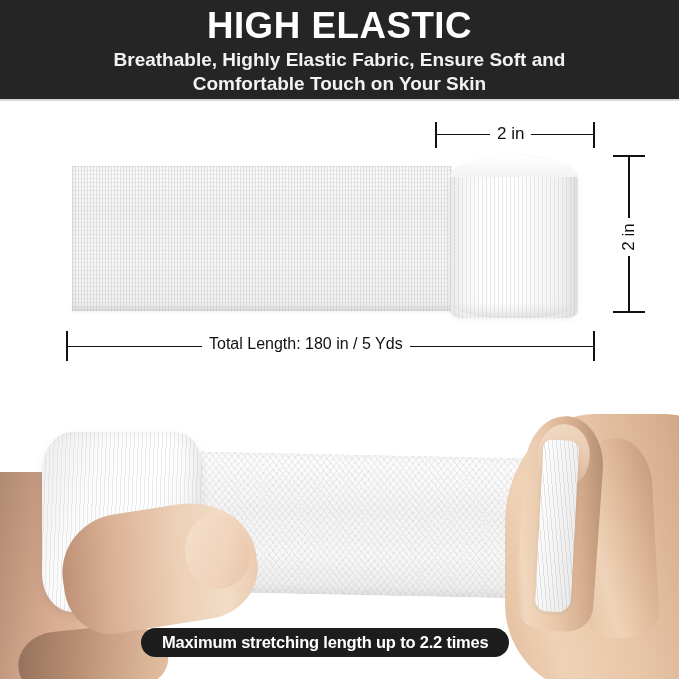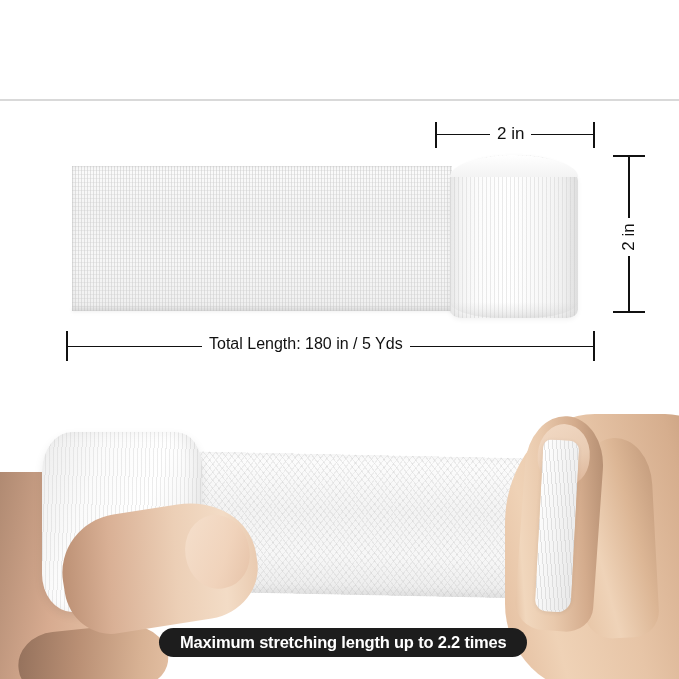--- a/index.html
+++ b/index.html
@@ -346,21 +346,21 @@
         rgba(255,255,255,0) 4px),
       linear-gradient(95deg, #ffffff 0%, #f4f4f4 50%, #e8e8e8 100%);
     transform: rotate(3deg);
     z-index: 6;
     box-shadow: 0 1px 4px rgba(0,0,0,0.08);
   }
 
   
   .badge-pill {
     position: absolute;
-    left: 159px;
+    left: 141px;
     top: 628px;
     width: 368px;
     height: 29px;
     border-radius: 15px;
     background: #1d1d1d;
     display: flex;
     align-items: center;
     justify-content: center;
     z-index: 20;
   }
@@ -372,20 +372,25 @@
     letter-spacing: -0.2px;
     white-space: nowrap;
     transform: scaleX(0.97);
   }
 </style>
 </head>
 <body>
 
 <div id="page">
 
+  <div class="header-band">
+    <div class="header-title">HIGH ELASTIC</div>
+    <div class="header-sub l1">Breathable, Highly Elastic Fabric, Ensure Soft and</div>
+    <div class="header-sub l2">Comfortable Touch on Your Skin</div>
+  </div>
   <div class="header-rule"></div>
 
   <div class="top-photo">
     <div class="tape-strip"></div>
     <div class="tape-roll"></div>
   </div>
 
   <div>
     <div class="dim-cap-v" style="left:435px; top:122px; height:26px;"></div>
     <div class="dim-cap-v" style="left:593px; top:122px; height:26px;"></div>

